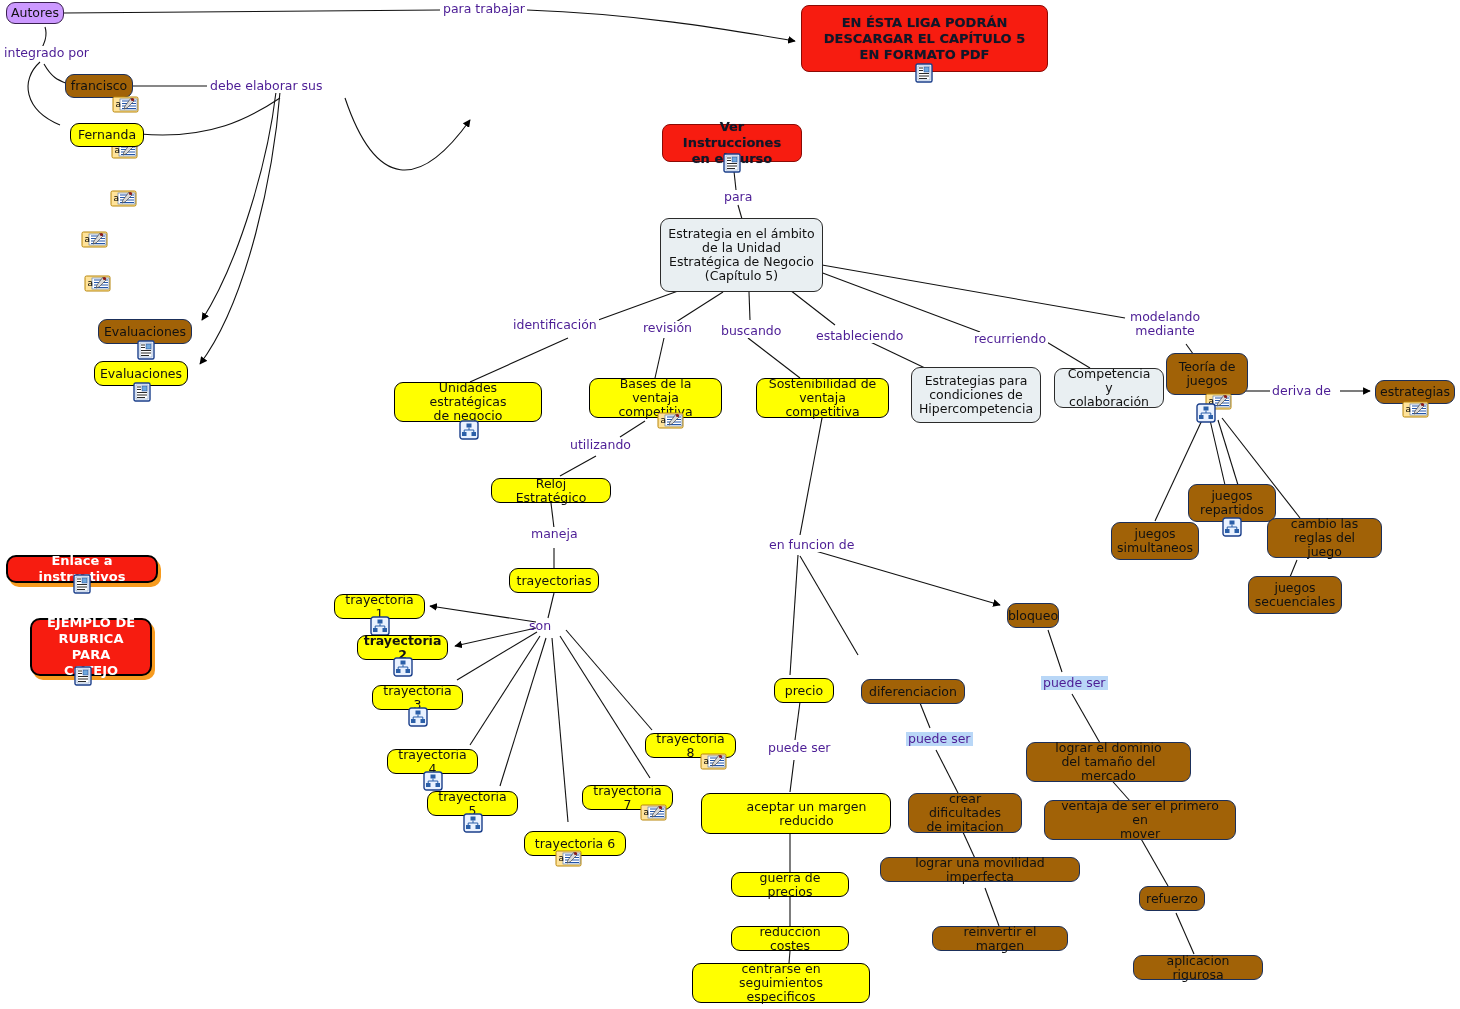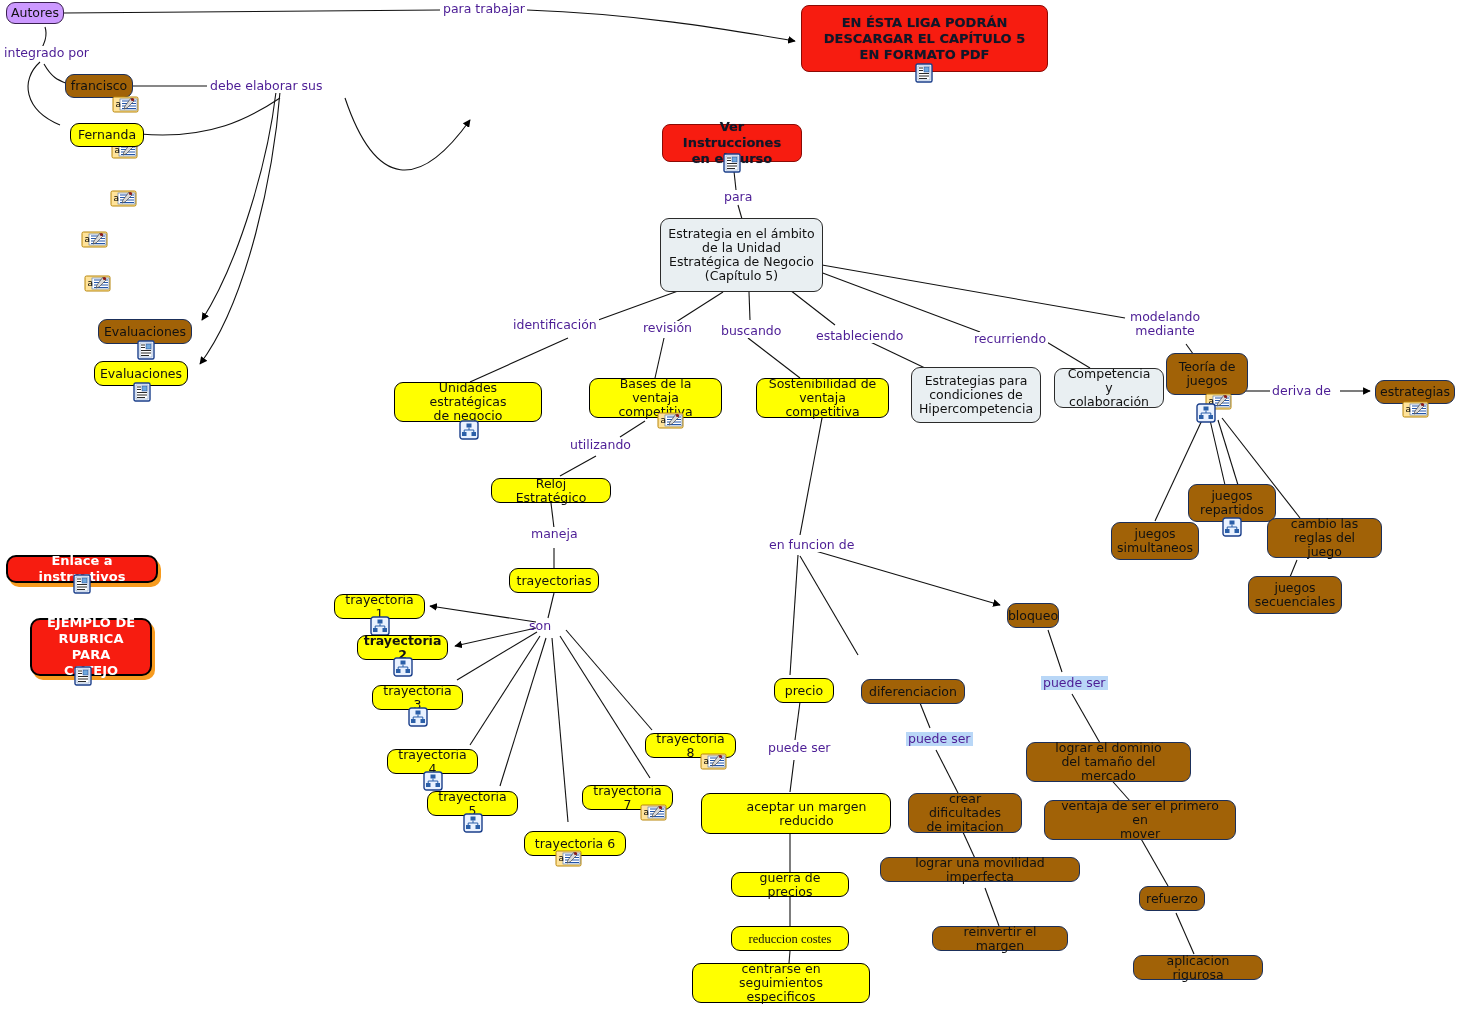--- a/index.html
+++ b/index.html
@@ -602,21 +602,21 @@
         <text x="3.5" y="12" font-size="9" font-family="DejaVu Sans" fill="#000">a</text>
       </svg>
   </span>
 
   <div class="node yellow" style="left:774px;top:678px;width:60px;height:25px;">precio</div>
 
   <div class="node yellow" style="left:701px;top:793px;width:190px;height:41px;padding-left:28px;">aceptar un margen reducido</div>
 
   <div class="node yellow" style="left:731px;top:872px;width:118px;height:25px;">guerra de precios</div>
 
-  <div class="node yellow" style="left:731px;top:926px;width:118px;height:25px;font-family:Liberation Serif, serif;">reduccion costes</div>
+  <div class="node yellow" style="left:731px;top:926px;width:118px;height:25px;">reduccion costes</div>
 
   <div class="node yellow" style="left:692px;top:963px;width:178px;height:40px;">centrarse en seguimientos
 especificos</div>
 
   <div class="node blue" style="left:861px;top:657px;width:104px;height:25px;margin-top:22px;">diferenciacion</div>
 
   <div class="node blue" style="left:908px;top:793px;width:114px;height:40px;">crear dificultades
 de imitacion</div>
 
   <div class="node blue" style="left:880px;top:857px;width:200px;height:25px;">lograr una movilidad imperfecta</div>

